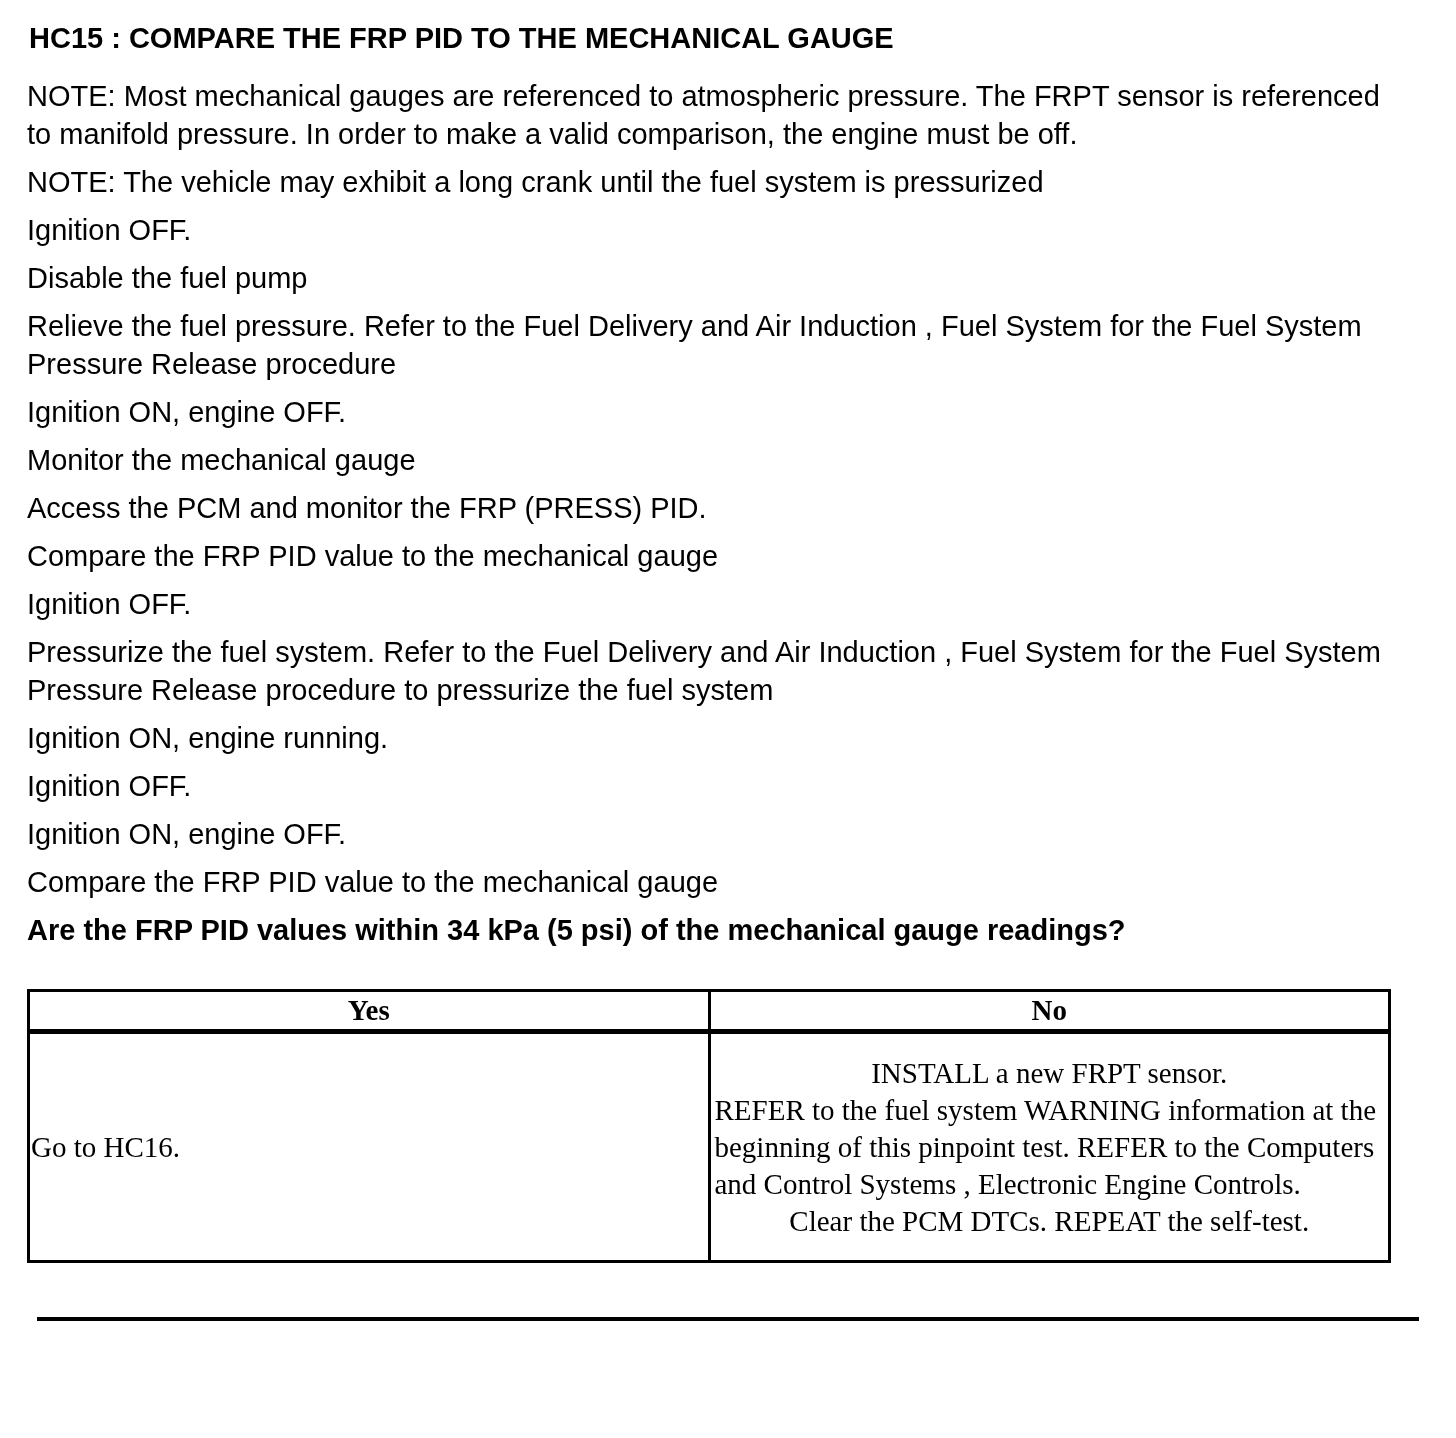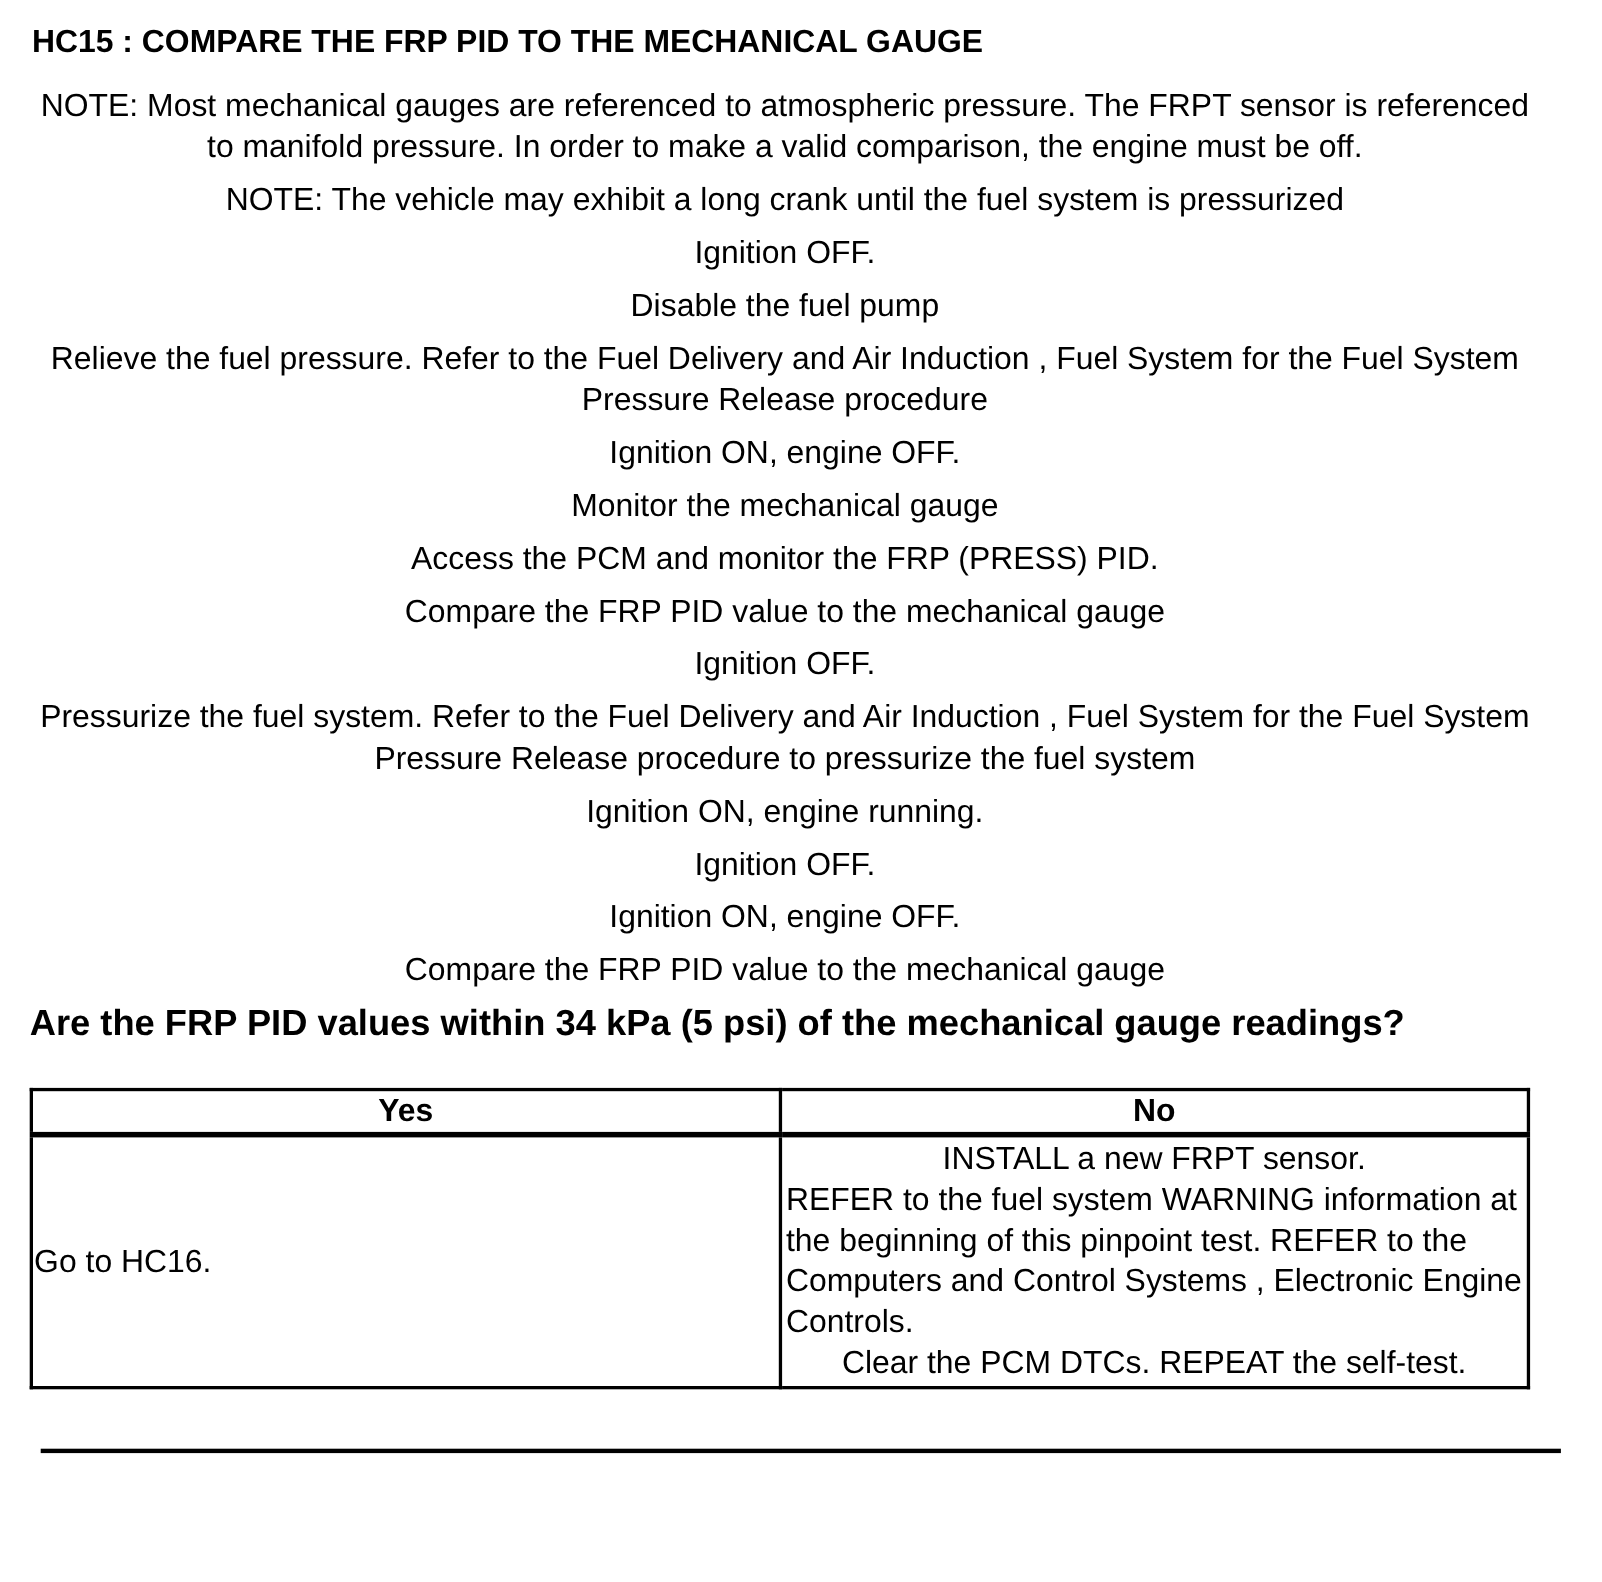--- a/index.html
+++ b/index.html
@@ -20,32 +20,32 @@
   }
   .heading {
     font-size: 29px;
     font-weight: bold;
     margin: 0 0 22px 2px;
   }
   .step {
     font-size: 29px;
     line-height: 38px;
     margin: 0 0 10px 0;
-    text-align: center;
   }
   .question {
-    font-size: 33px;
+    font-size: 29px;
     line-height: 38px;
     font-weight: bold;
     margin: 2px 0 40px 0;
   }
   .decision-table {
     border-collapse: collapse;
     width: 1364px;
     table-layout: fixed;
+    font-family: Liberation Serif, serif;
   }
   .decision-table th,
   .decision-table td {
     border: 3px solid #000000;
     font-size: 29px;
   }
   .decision-table th {
     font-weight: bold;
     text-align: center;
     padding: 2px 0;

